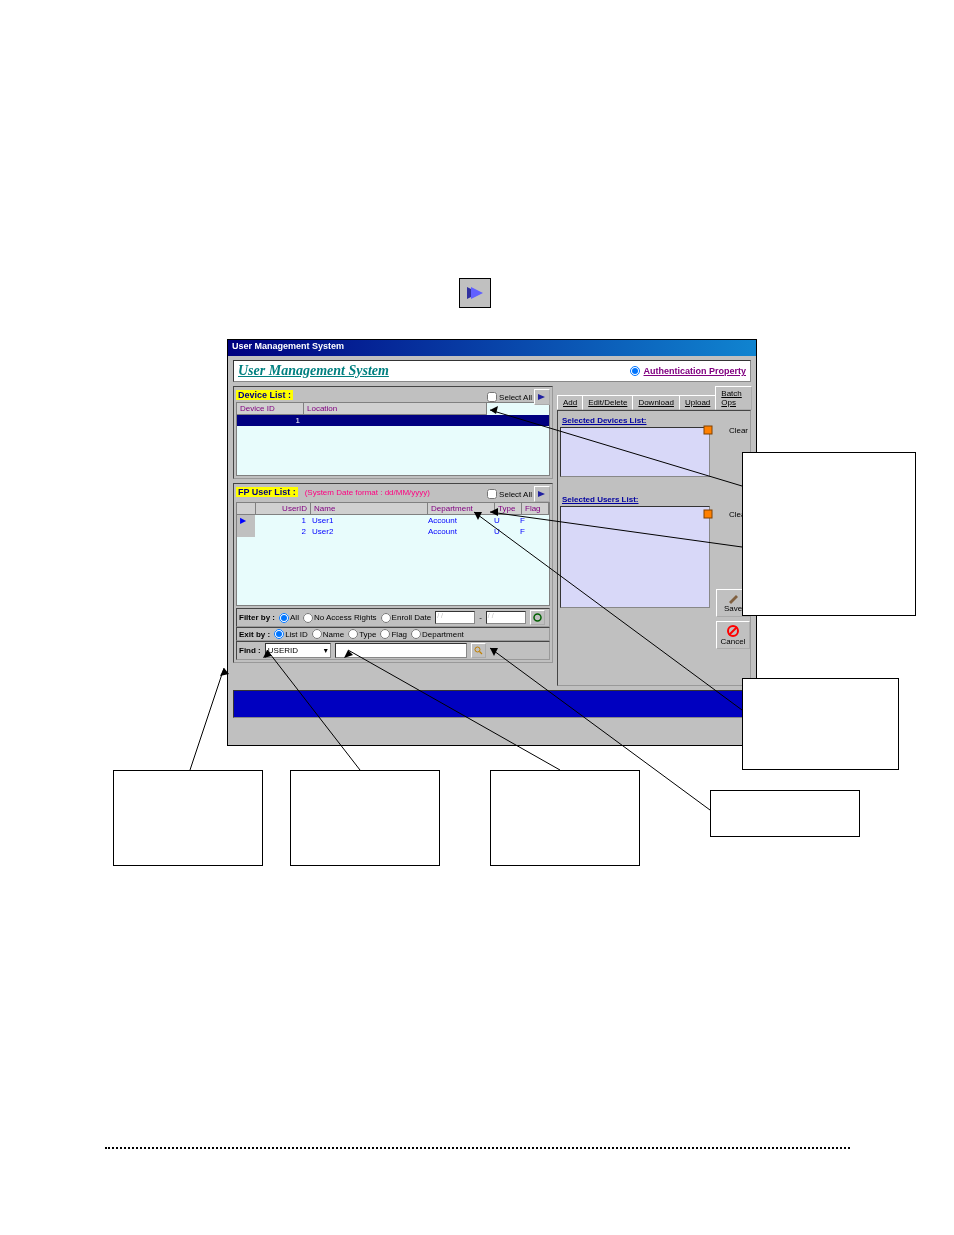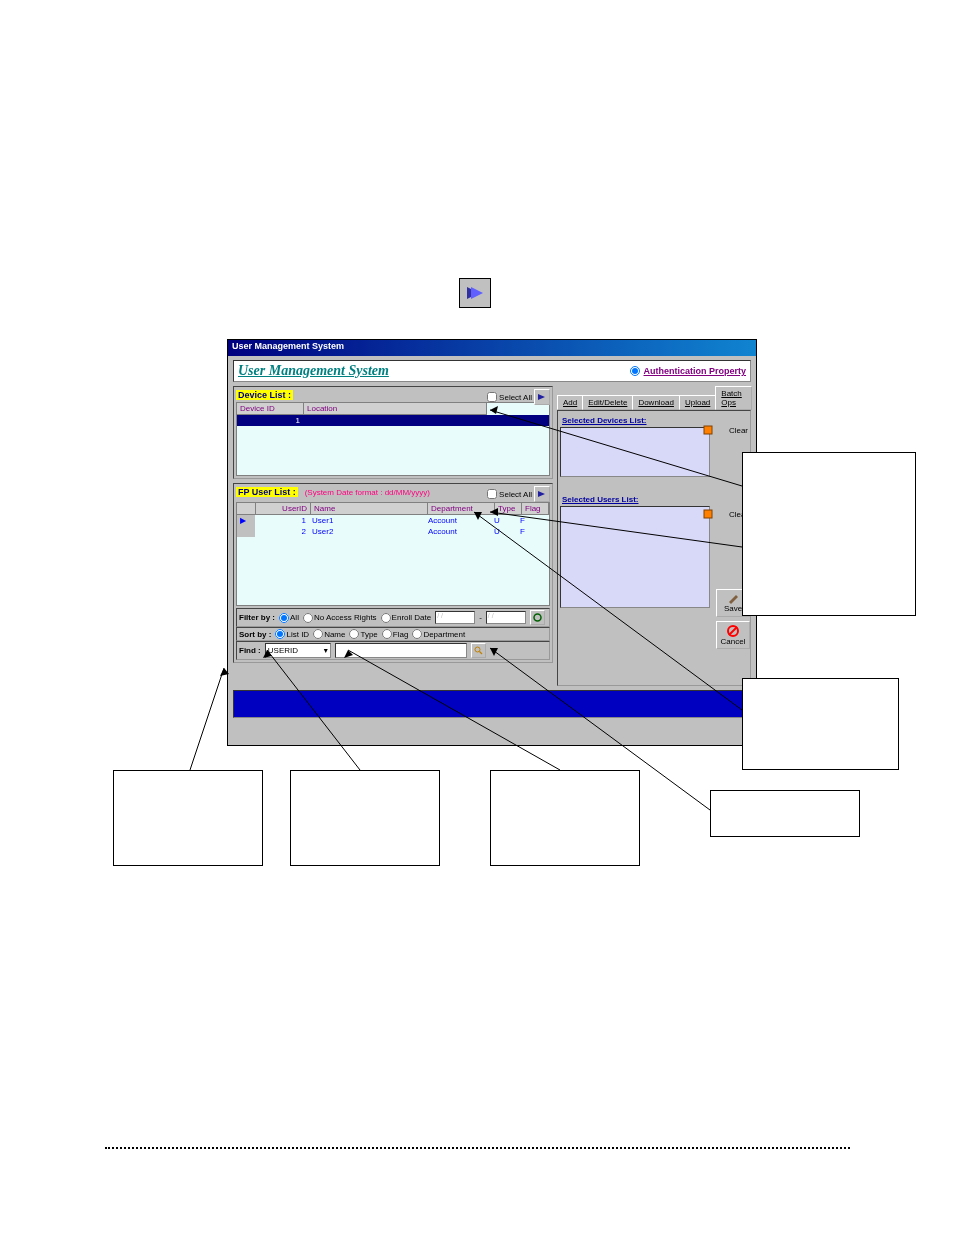--- a/index.html
+++ b/index.html
@@ -356,21 +356,21 @@
           <span class="date-box">/ /</span>
           <span>-</span>
           <span class="date-box">/ /</span>
           <span class="refresh-btn">
             <svg width="9" height="9">
                 <circle cx="4.5" cy="4.5" r="3.5" fill="none" stroke="#006000" stroke-width="1.5"></circle>
               </svg>
           </span>
         </div>
         <div class="sort-row" style="border:1px inset #999;">
-          <span class="bold-label">Sort by :</span>
+          <span class="bold-label">Exit by :</span>
           <label>
               <input type="radio" checked="" style="">
               <span>List ID</span>
             </label>
           <label>
               <input type="radio" style="">
               <span>Name</span>
             </label>
           <label>
               <input type="radio" style="">

